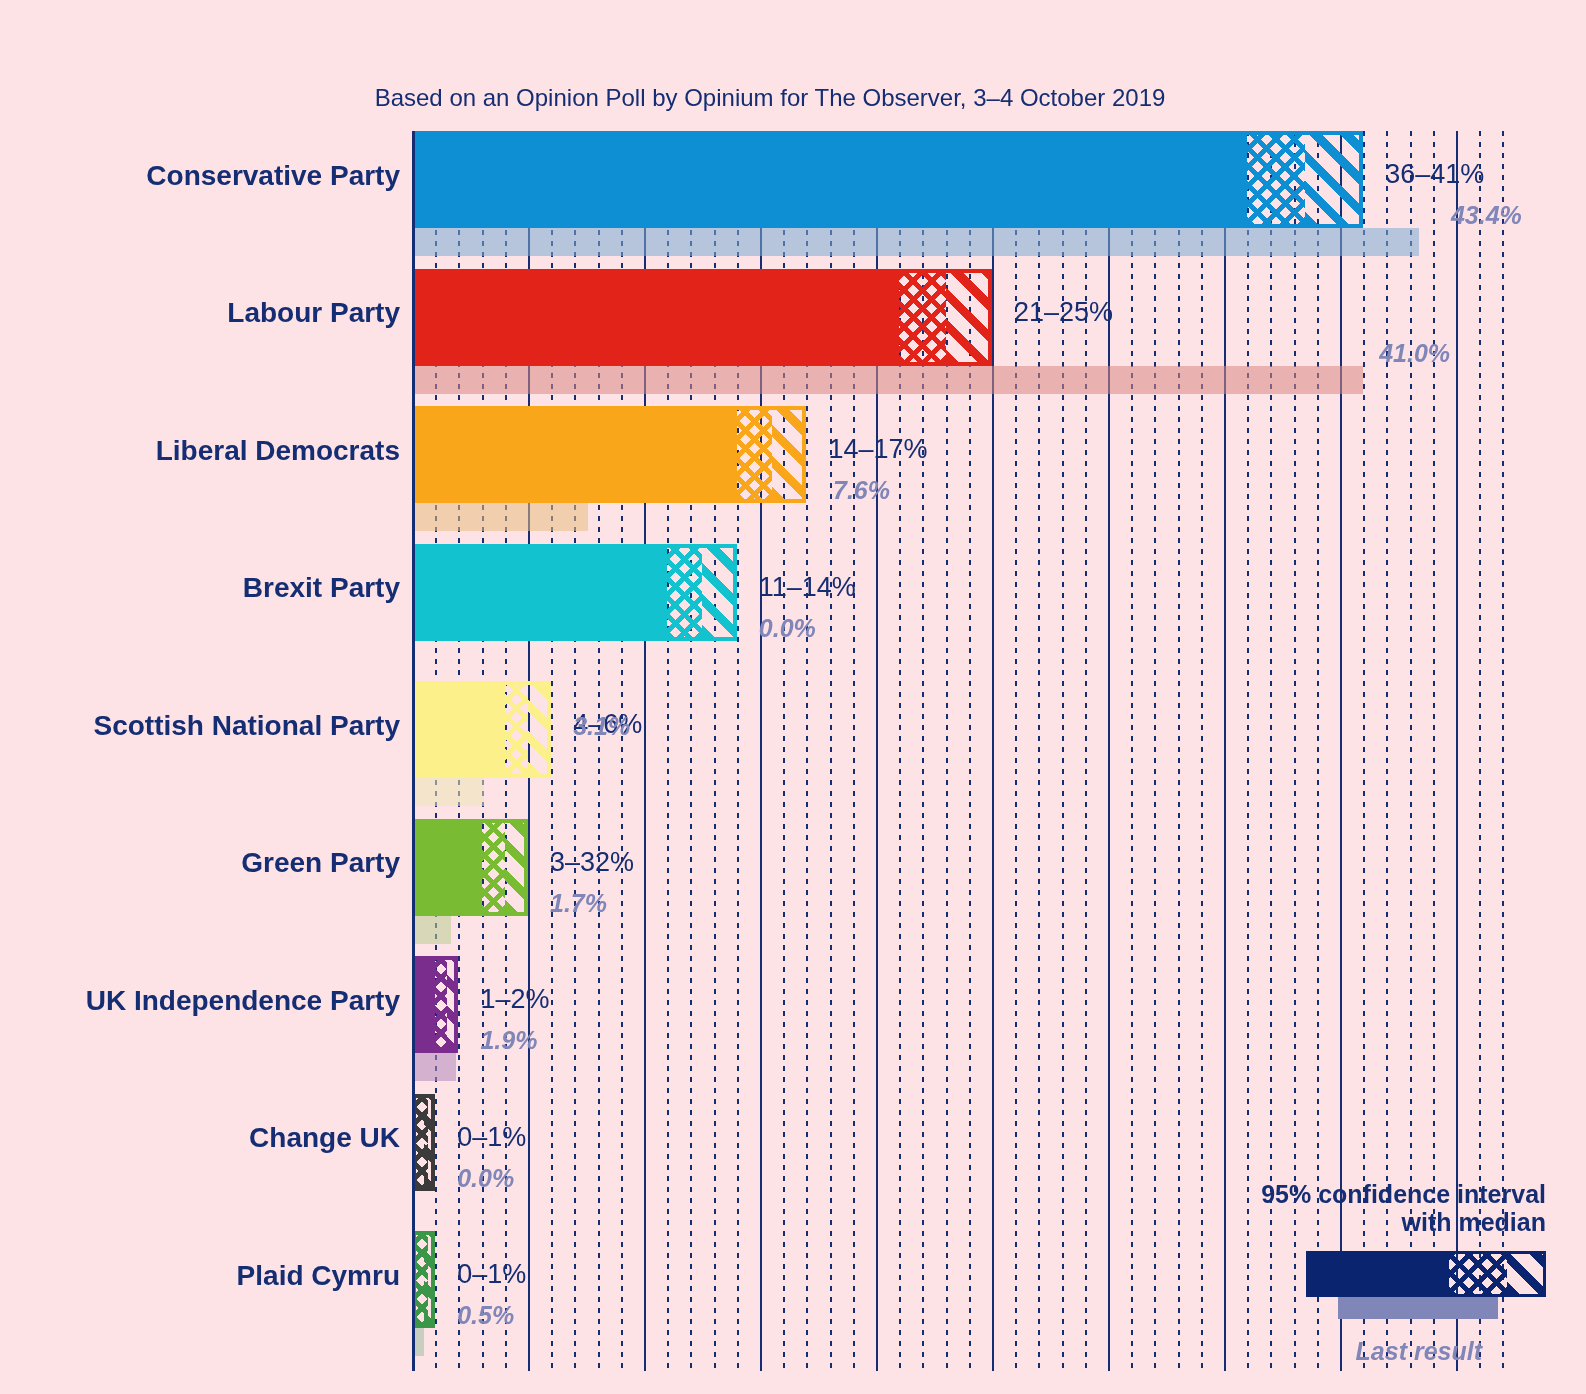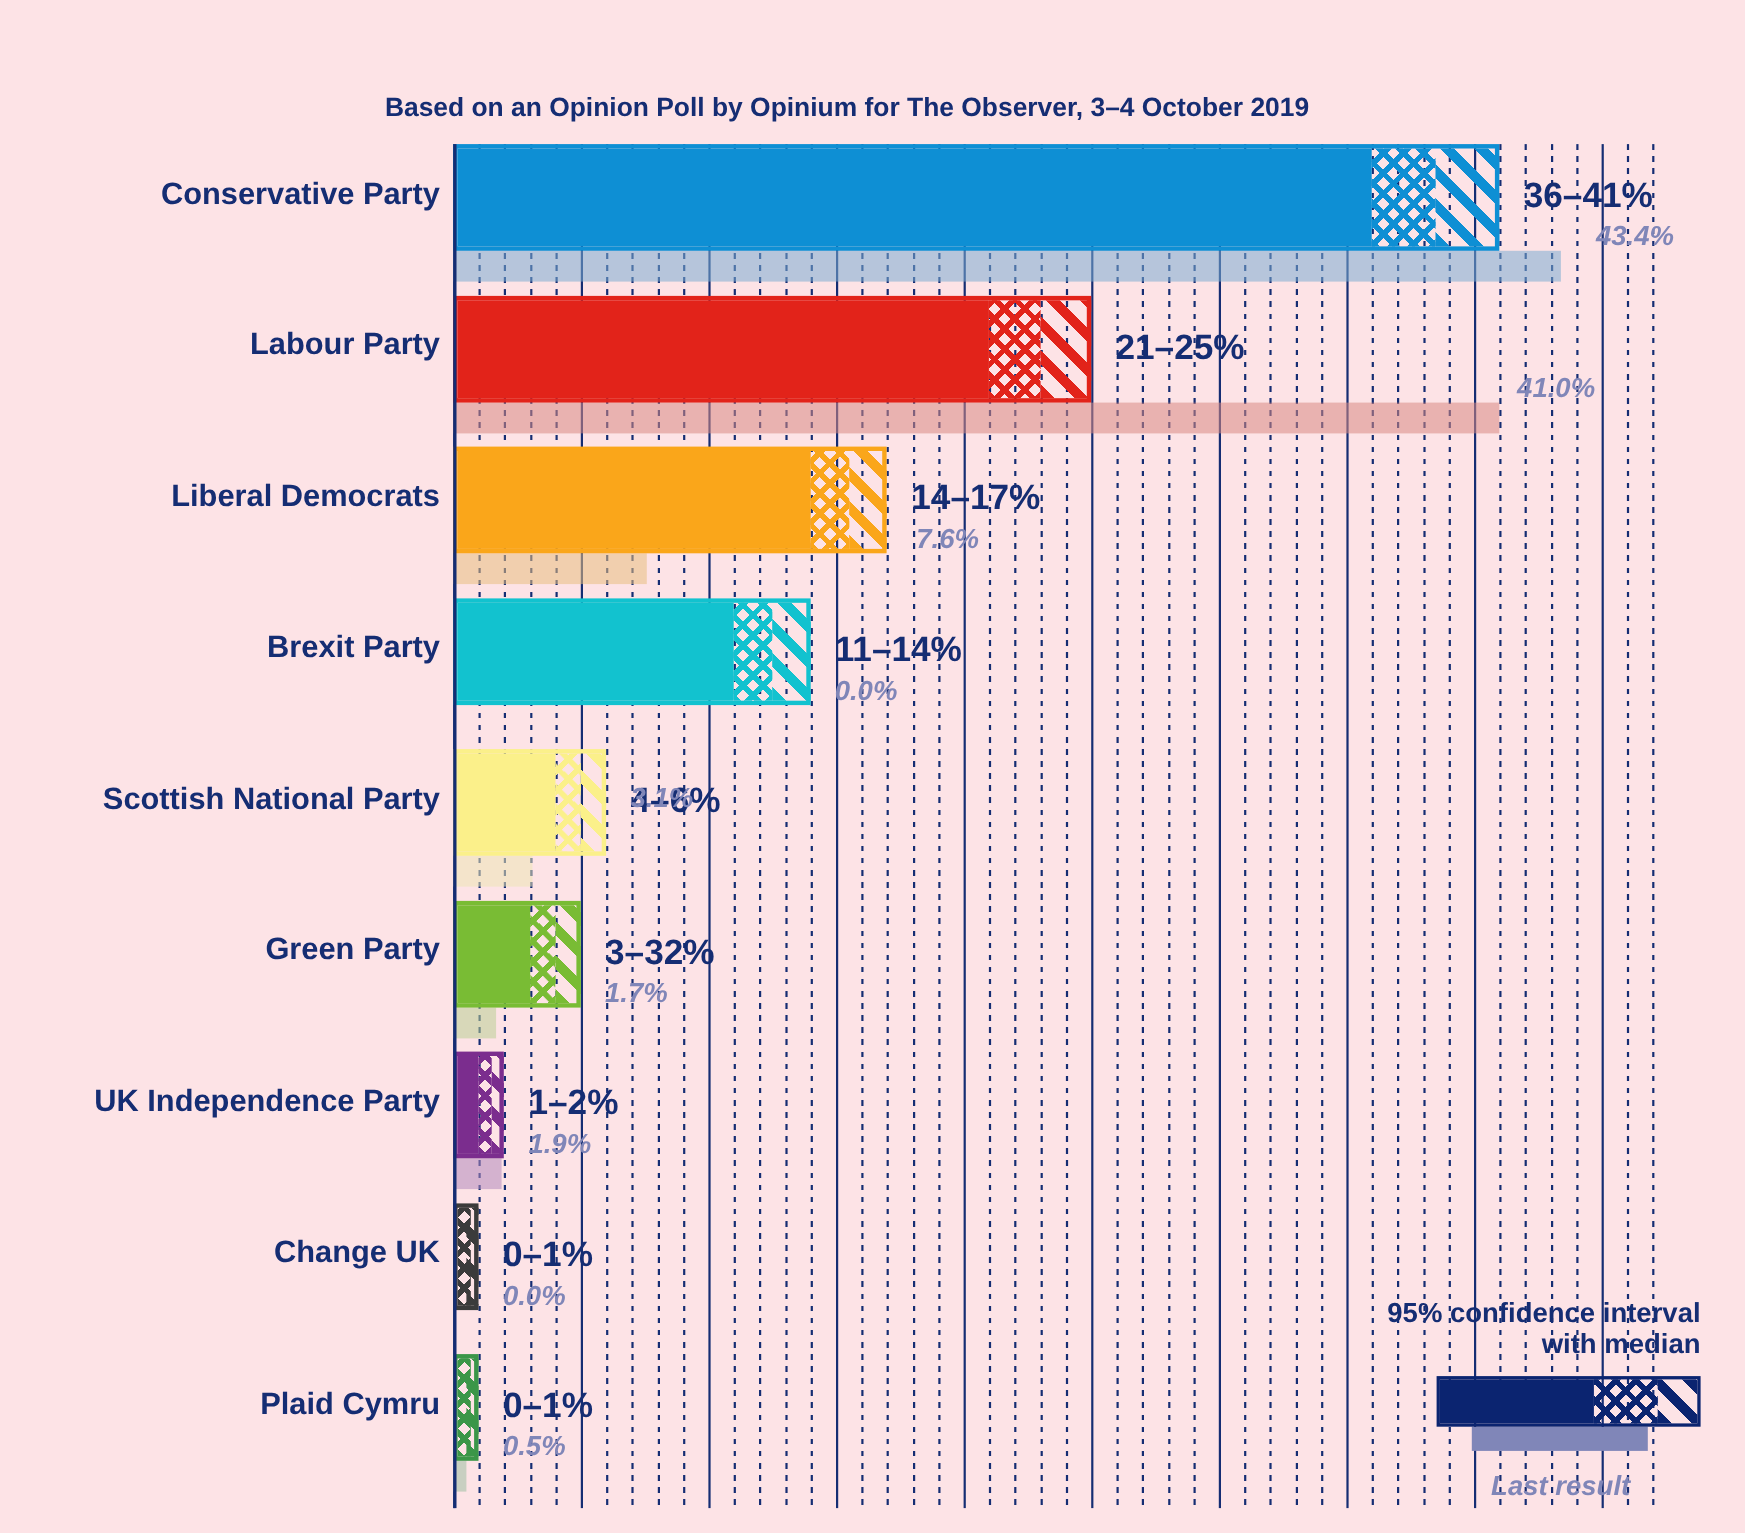--- a/index.html
+++ b/index.html
@@ -31,21 +31,21 @@
     color: #152d73;
     letter-spacing: -0.3px;
   }
   .subtitle {
     position: absolute;
     top: 84px;
     left: 0;
     width: 1540px;
     text-align: center;
     font-size: 24px;
-    font-weight: bold;
+    font-weight: normal;
     color: #152d73;
   }
   .copyright {
     position: absolute;
     top: 8px;
     right: 2px;
     width: 160px;
     font-size: 11px;
     color: #8086b8;
     transform: rotate(90deg);
@@ -119,22 +119,22 @@
   .seg.cross { }
   .seg.diag  { }
   .bar-last {
     position: absolute;
     left: 0;
     z-index: 2;
     opacity: 0.55;
   }
   .value-range {
     position: absolute;
-    font-size: 32px;
-    font-weight: bold;
+    font-size: 27px;
+    font-weight: normal;
     color: #152d73;
     white-space: nowrap;
     z-index: 7;
   }
   .value-last {
     position: absolute;
     font-size: 25px;
     font-style: italic;
     font-weight: bold;
     color: #8086b8;

